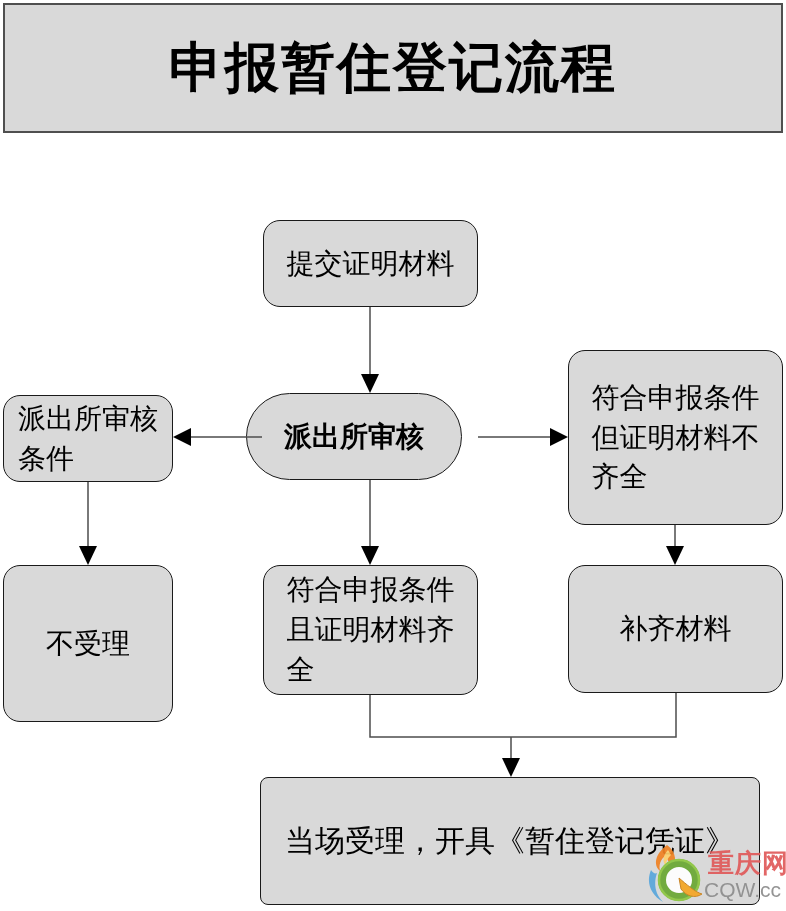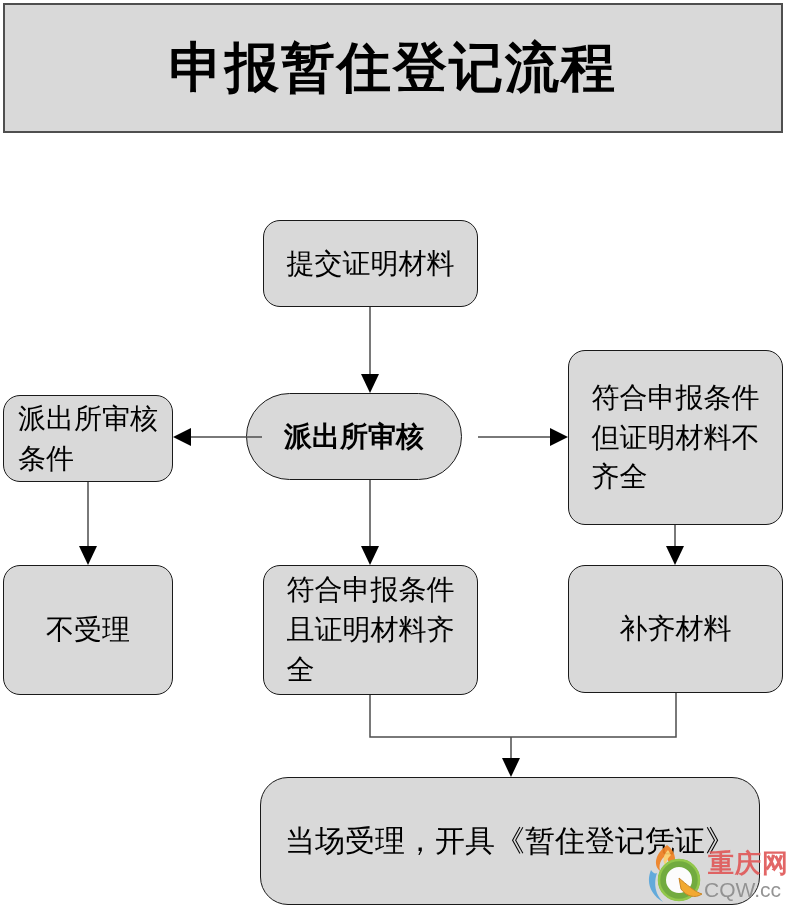--- a/index.html
+++ b/index.html
@@ -48,25 +48,25 @@
     font-size: 28px;
     line-height: 1.42;
     color: #000000;
     white-space: pre-line;
   }
   .node.oneline { white-space: nowrap; }
   .n-submit          { left: 263px; top: 220px; width: 215px; height: 87px; }
   .n-review          { left: 246px; top: 393px; width: 216px; height: 87px; border-radius: 44px; font-weight: bold; }
   .n-notmeet         { left: 3px;   top: 395px; width: 170px; height: 87px; }
   .n-meet-incomplete { left: 568px; top: 350px; width: 215px; height: 175px; }
-  .n-notaccepted     { left: 3px;   top: 565px; width: 170px; height: 130px; }
+  .n-notaccepted     { left: 3px;   top: 565px; width: 170px; height: 157px; }
   .n-meet-complete   { left: 263px; top: 565px; width: 215px; height: 130px; }
   .n-supplement      { left: 568px; top: 565px; width: 215px; height: 128px; }
   .n-final           { left: 260px; top: 777px; width: 500px; height: 128px;
-                       font-size: 30px; border-radius: 28px; }
+                       font-size: 30px; border-radius: 8px; }
   
   #connectors {
     position: absolute;
     left: 0; top: 0;
     width: 786px; height: 911px;
     pointer-events: none;
   }
   #connectors path, #connectors line, #connectors polyline {
     stroke: #4d4d4d;
     stroke-width: 1.5;

